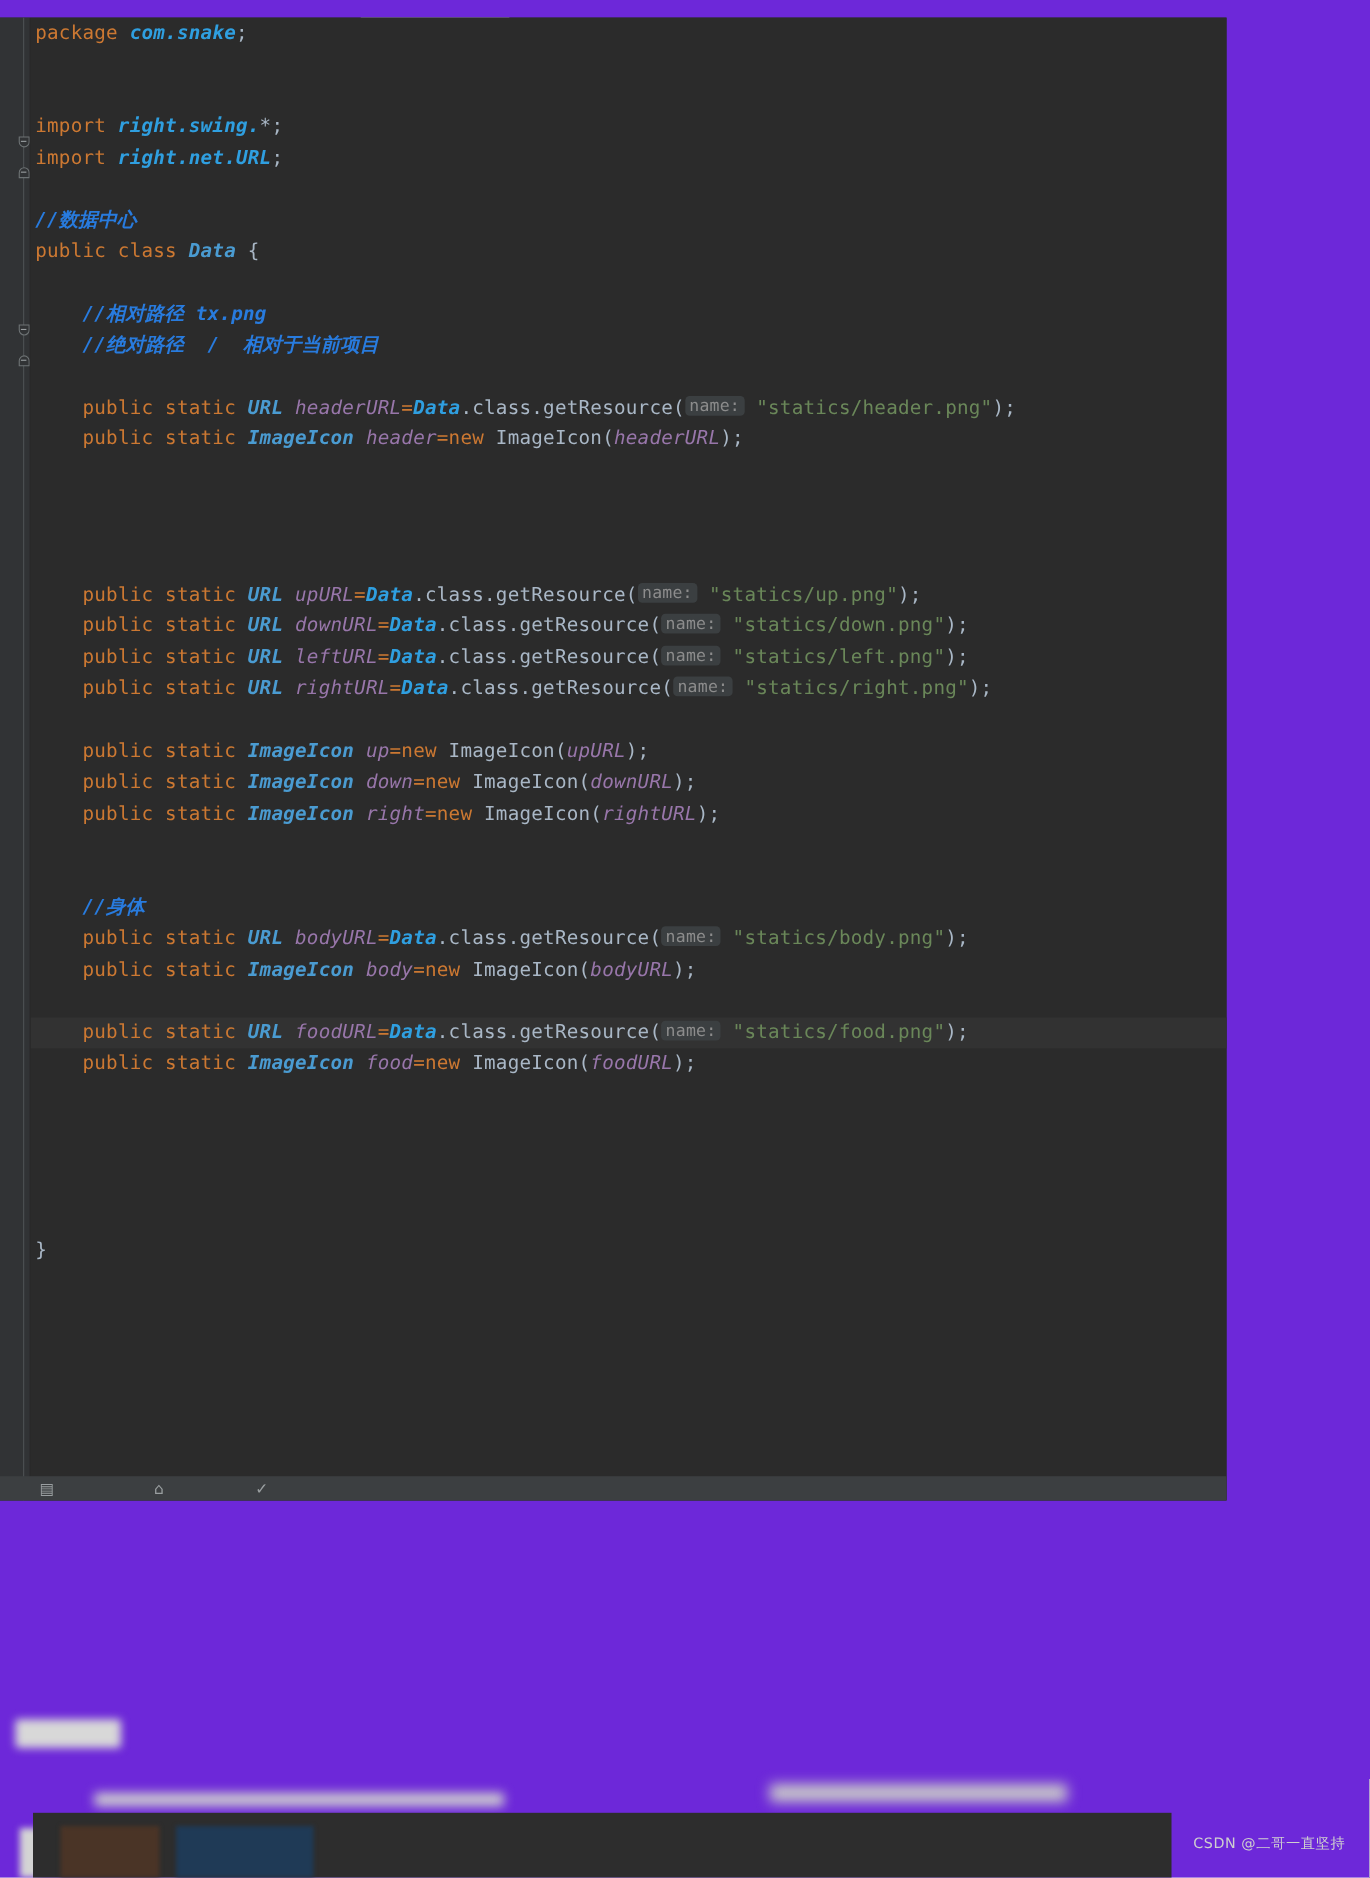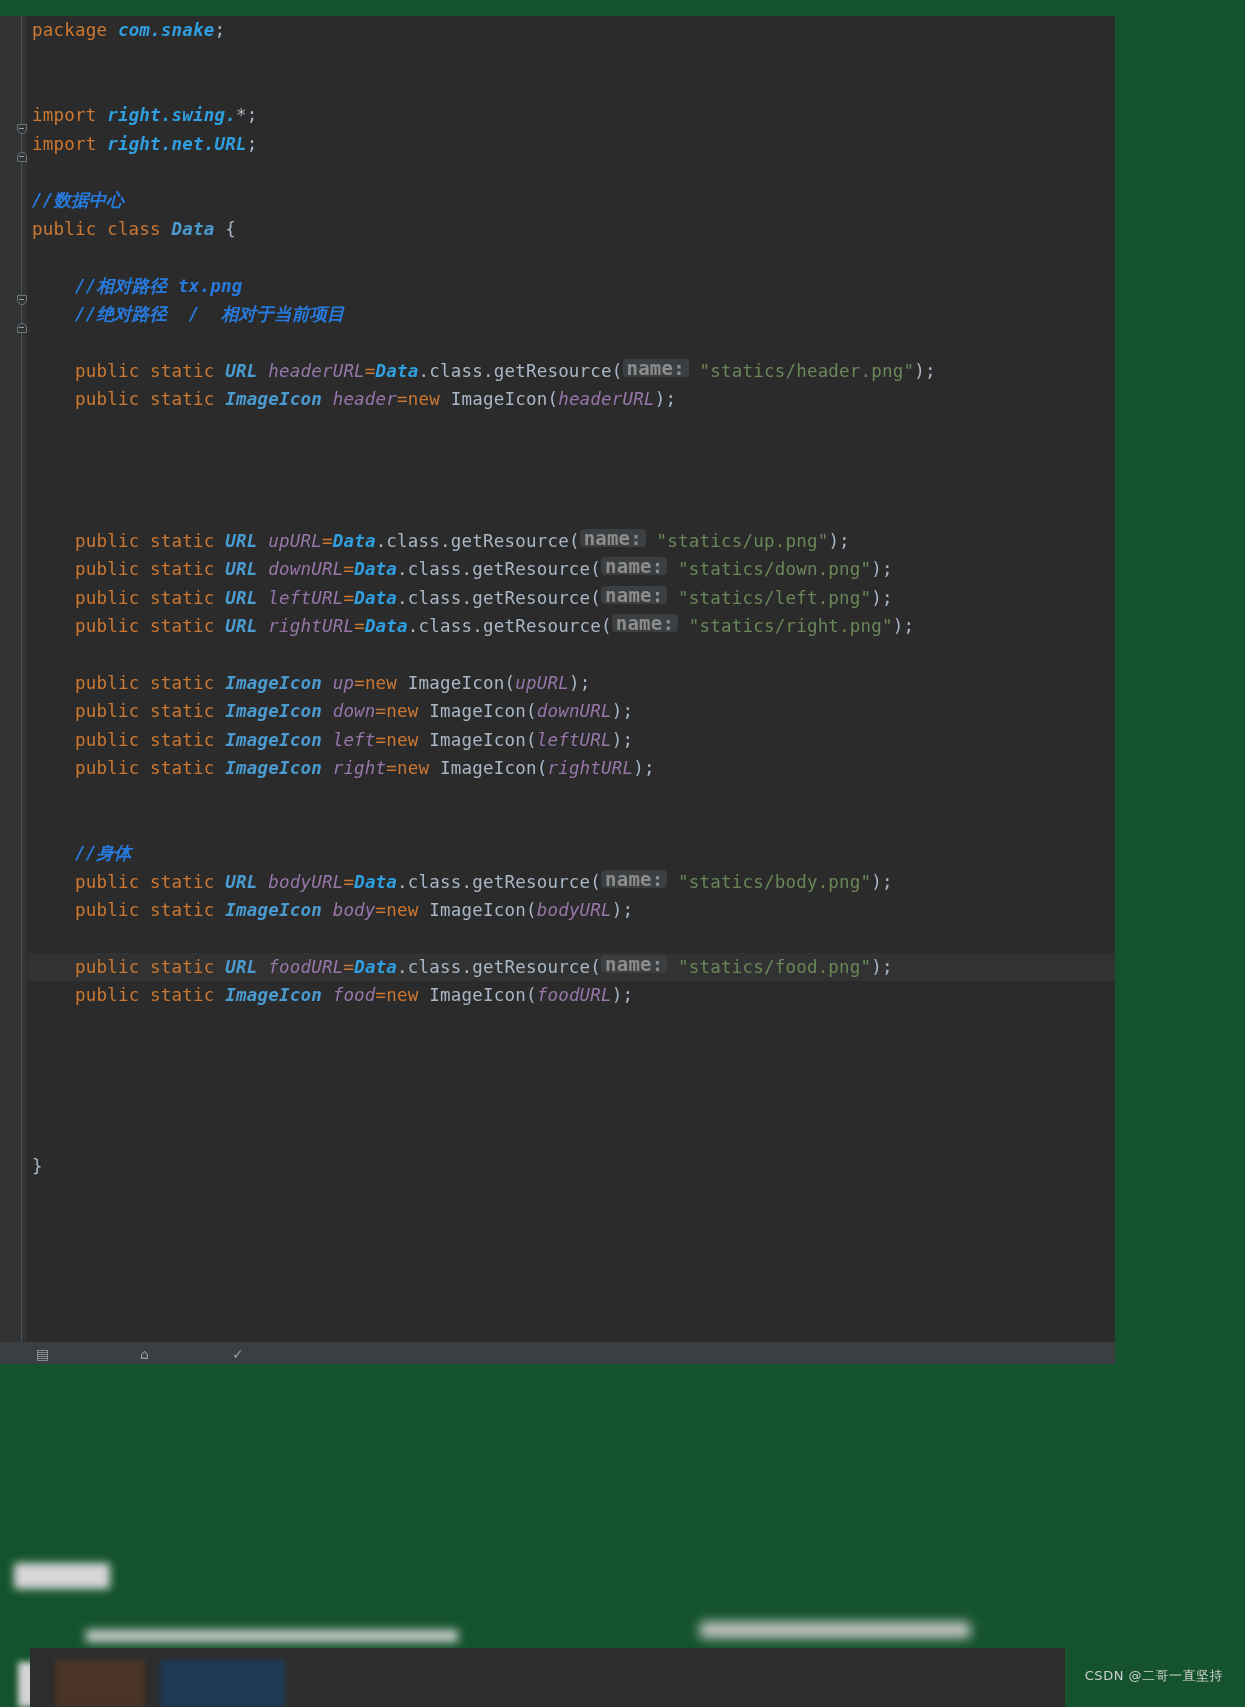--- a/index.html
+++ b/index.html
@@ -12,21 +12,21 @@
     height: 1707px;
     position: relative;
     font-family: "DejaVu Sans Mono", monospace;
     overflow: hidden;
   }
 
   
   #page {
     position: absolute;
     inset: 0;
-    background: #14532d;
+    background: #6d28d9;
   }
 
   
   #ide-window {
     position: absolute;
     left: 0;
     top: 16px;
     width: 1115px;
     height: 1348px;
     background: #2b2b2b;
@@ -144,26 +144,26 @@
   .cmt       { color: #287bde; font-style: italic; font-weight: bold; text-align: right; }
   .pkg       { color: #2f9fe0; font-style: italic; font-weight: bold; }
   .punct     { color: #a9b7c6; }
   .method    { color: #a9b7c6; }
 
   .hint {
     display: inline-block;
     background: #3b3f41;
     color: #8c8c8c;
     border-radius: 4px;
-    font-size: 19px;
+    font-size: 15px;
     padding: 0 4px;
     line-height: 18px;
     vertical-align: 2px;
     font-style: normal;
-    font-weight: bold;
+    font-weight: normal;
   }
 
   
   #ide-bottom-strip {
     position: absolute;
     left: 0;
     bottom: 0;
     width: 100%;
     height: 22px;
     background: #3c3f41;
@@ -302,21 +302,20 @@
         <div class="line">&nbsp;</div>
         <div class="line">&nbsp;</div>
         <div class="line">&nbsp;</div>
         <div class="line"><span class="plain">    </span><span class="kw">public static </span><span class="type">URL</span><span class="plain"> </span><span class="field">upURL</span><span class="kw">=</span><span class="cls">Data</span><span class="plain">.class.</span><span class="method">getResource</span><span class="plain">(</span><span class="hint">name:</span><span class="plain"> </span><span class="str">"statics/up.png"</span><span class="plain">);</span></div>
         <div class="line"><span class="plain">    </span><span class="kw">public static </span><span class="type">URL</span><span class="plain"> </span><span class="field">downURL</span><span class="kw">=</span><span class="cls">Data</span><span class="plain">.class.</span><span class="method">getResource</span><span class="plain">(</span><span class="hint">name:</span><span class="plain"> </span><span class="str">"statics/down.png"</span><span class="plain">);</span></div>
         <div class="line"><span class="plain">    </span><span class="kw">public static </span><span class="type">URL</span><span class="plain"> </span><span class="field">leftURL</span><span class="kw">=</span><span class="cls">Data</span><span class="plain">.class.</span><span class="method">getResource</span><span class="plain">(</span><span class="hint">name:</span><span class="plain"> </span><span class="str">"statics/left.png"</span><span class="plain">);</span></div>
         <div class="line"><span class="plain">    </span><span class="kw">public static </span><span class="type">URL</span><span class="plain"> </span><span class="field">rightURL</span><span class="kw">=</span><span class="cls">Data</span><span class="plain">.class.</span><span class="method">getResource</span><span class="plain">(</span><span class="hint">name:</span><span class="plain"> </span><span class="str">"statics/right.png"</span><span class="plain">);</span></div>
         <div class="line">&nbsp;</div>
         <div class="line"><span class="plain">    </span><span class="kw">public static </span><span class="type">ImageIcon</span><span class="plain"> </span><span class="field">up</span><span class="kw">=</span><span class="kw">new </span><span class="plain">ImageIcon</span><span class="plain">(</span><span class="field">upURL</span><span class="plain">);</span></div>
         <div class="line"><span class="plain">    </span><span class="kw">public static </span><span class="type">ImageIcon</span><span class="plain"> </span><span class="field">down</span><span class="kw">=</span><span class="kw">new </span><span class="plain">ImageIcon</span><span class="plain">(</span><span class="field">downURL</span><span class="plain">);</span></div>
-        <div class="line"><span class="plain">    </span><span class="kw">public static </span><span class="type">ImageIcon</span><span class="plain"> </span><span class="field">left</span><span class="kw">=</span><span class="kw">new </span><span class="plain">ImageIcon</span><span class="plain">(</span><span class="field">leftURL</span><span class="plain">);</span></div>
         <div class="line"><span class="plain">    </span><span class="kw">public static </span><span class="type">ImageIcon</span><span class="plain"> </span><span class="field">right</span><span class="kw">=</span><span class="kw">new </span><span class="plain">ImageIcon</span><span class="plain">(</span><span class="field">rightURL</span><span class="plain">);</span></div>
         <div class="line">&nbsp;</div>
         <div class="line">&nbsp;</div>
         <div class="line"><span class="cmt">    //身体</span></div>
         <div class="line"><span class="plain">    </span><span class="kw">public static </span><span class="type">URL</span><span class="plain"> </span><span class="field">bodyURL</span><span class="kw">=</span><span class="cls">Data</span><span class="plain">.class.</span><span class="method">getResource</span><span class="plain">(</span><span class="hint">name:</span><span class="plain"> </span><span class="str">"statics/body.png"</span><span class="plain">);</span></div>
         <div class="line"><span class="plain">    </span><span class="kw">public static </span><span class="type">ImageIcon</span><span class="plain"> </span><span class="field">body</span><span class="kw">=</span><span class="kw">new </span><span class="plain">ImageIcon</span><span class="plain">(</span><span class="field">bodyURL</span><span class="plain">);</span></div>
         <div class="line">&nbsp;</div>
         <div class="line caret-line"><span class="plain">    </span><span class="kw">public static </span><span class="type">URL</span><span class="plain"> </span><span class="field">foodURL</span><span class="kw">=</span><span class="cls">Data</span><span class="plain">.class.</span><span class="method">getResource</span><span class="plain">(</span><span class="hint">name:</span><span class="plain"> </span><span class="str">"statics/food.png"</span><span class="plain">);</span></div>
         <div class="line"><span class="plain">    </span><span class="kw">public static </span><span class="type">ImageIcon</span><span class="plain"> </span><span class="field">food</span><span class="kw">=</span><span class="kw">new </span><span class="plain">ImageIcon</span><span class="plain">(</span><span class="field">foodURL</span><span class="plain">);</span></div>
         <div class="line">&nbsp;</div>

